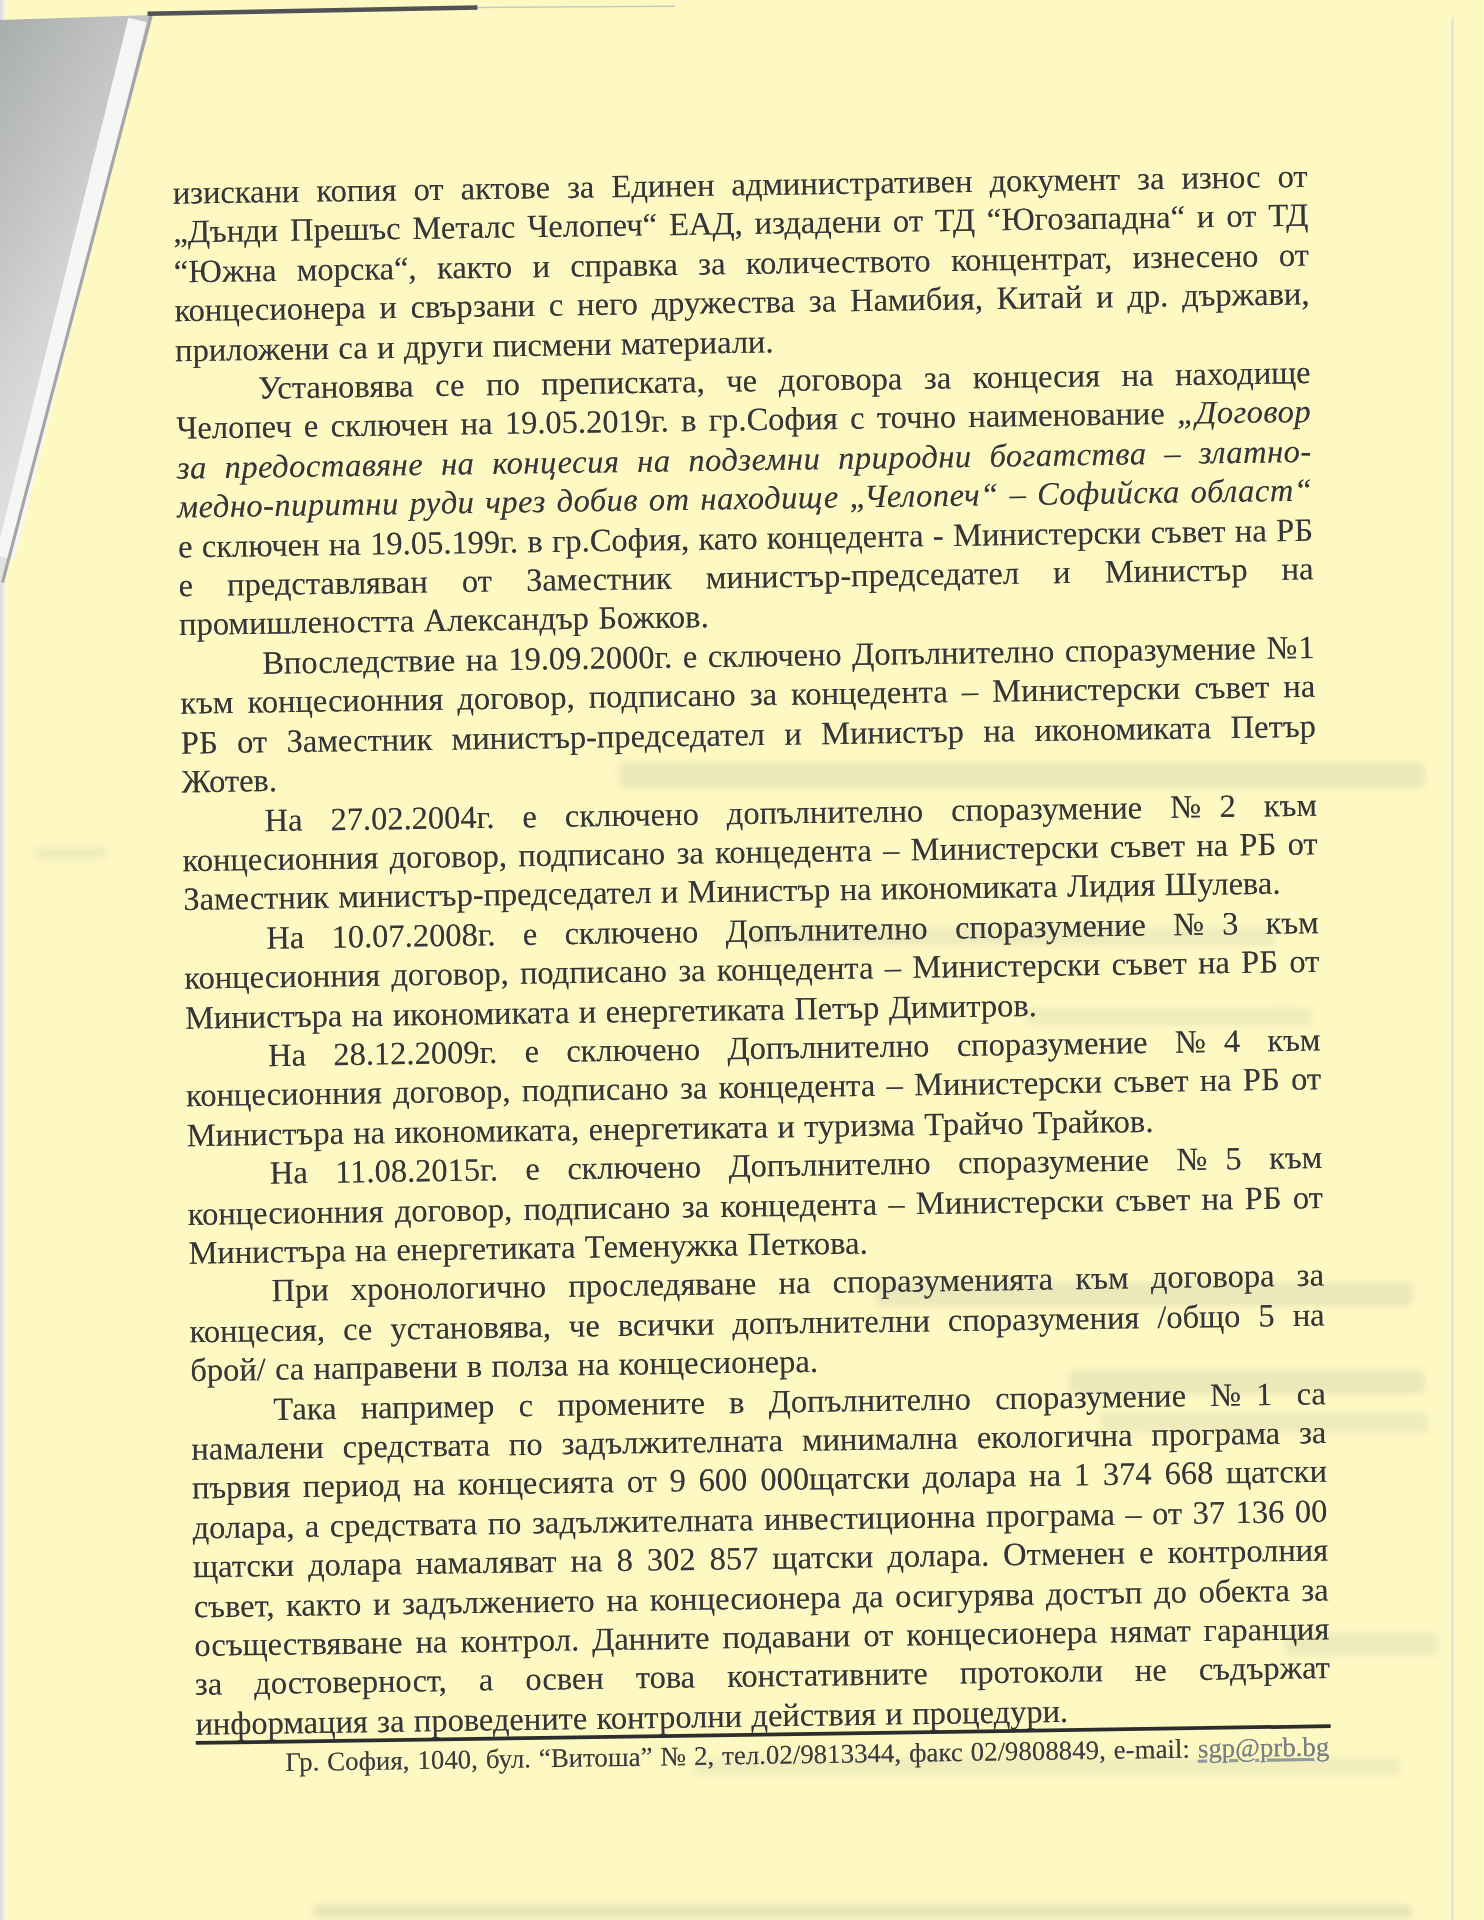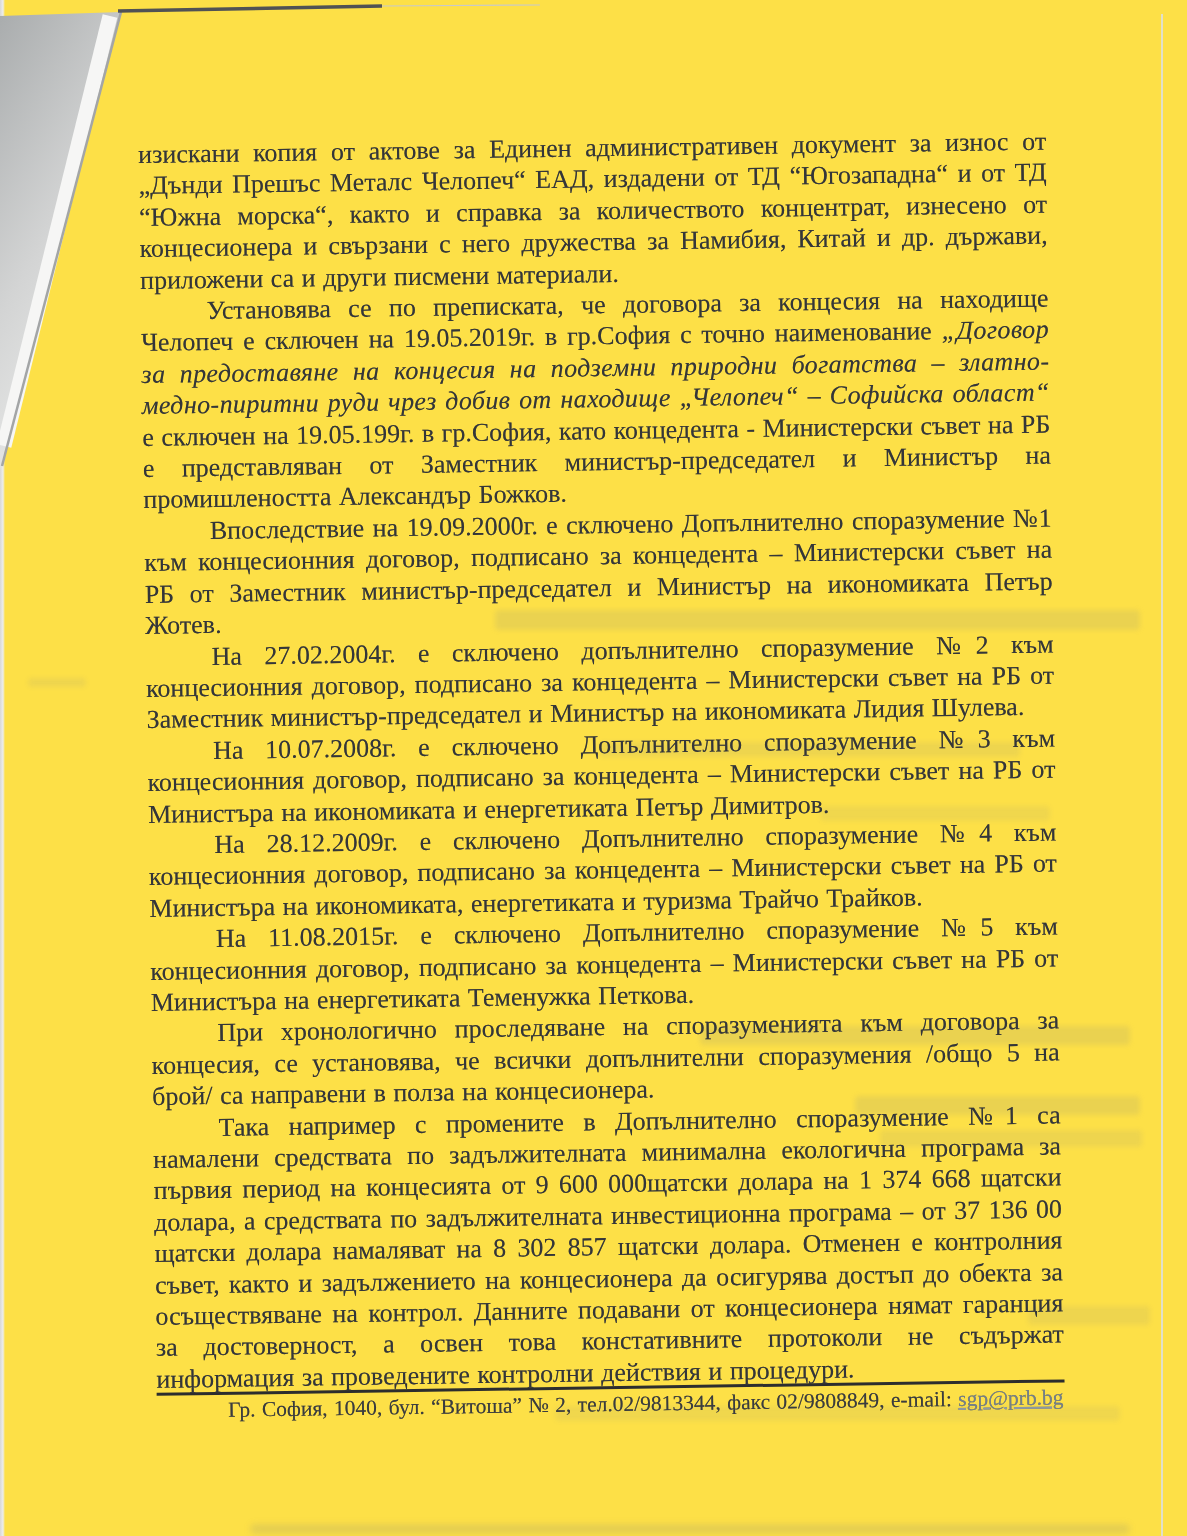--- a/index.html
+++ b/index.html
@@ -1,21 +1,21 @@
 <!DOCTYPE html>
 <html lang="bg"><head>
 <meta charset="utf-8">
 <style>
   html,body{margin:0;padding:0;}
   body{
     width:1187px;height:1536px;position:relative;overflow:hidden;
     background:#ffffff;
     font-family:"Liberation Serif", "DejaVu Serif", serif;
   }
-  .scan-page{position:absolute;inset:0;background:#fde047;text-decoration:underline;}
+  .scan-page{position:absolute;inset:0;background:#fef9c3;text-decoration:underline;}
   
   .left-edge-shadow{position:absolute;left:0;top:0;width:5px;height:100%;
     background:linear-gradient(90deg,#d8d8d6,#ededeb 60%,rgba(255,255,255,0));}
   .right-edge-line{position:absolute;left:1161px;top:14px;width:2px;height:1522px;
     background:#dcdfe0;opacity:.85;}
   .bottom-edge-smudge{position:absolute;left:250px;top:1524px;width:880px;height:10px;
     background:rgba(120,126,130,.18);filter:blur(3px);border-radius:5px;}
   .ghost{position:absolute;background:rgba(125,131,137,.15);filter:blur(2.5px);border-radius:4px;}
   .g1{left:495px;top:610px;width:645px;height:20px;}
   .g2{left:600px;top:742px;width:420px;height:15px;opacity:.8;}

